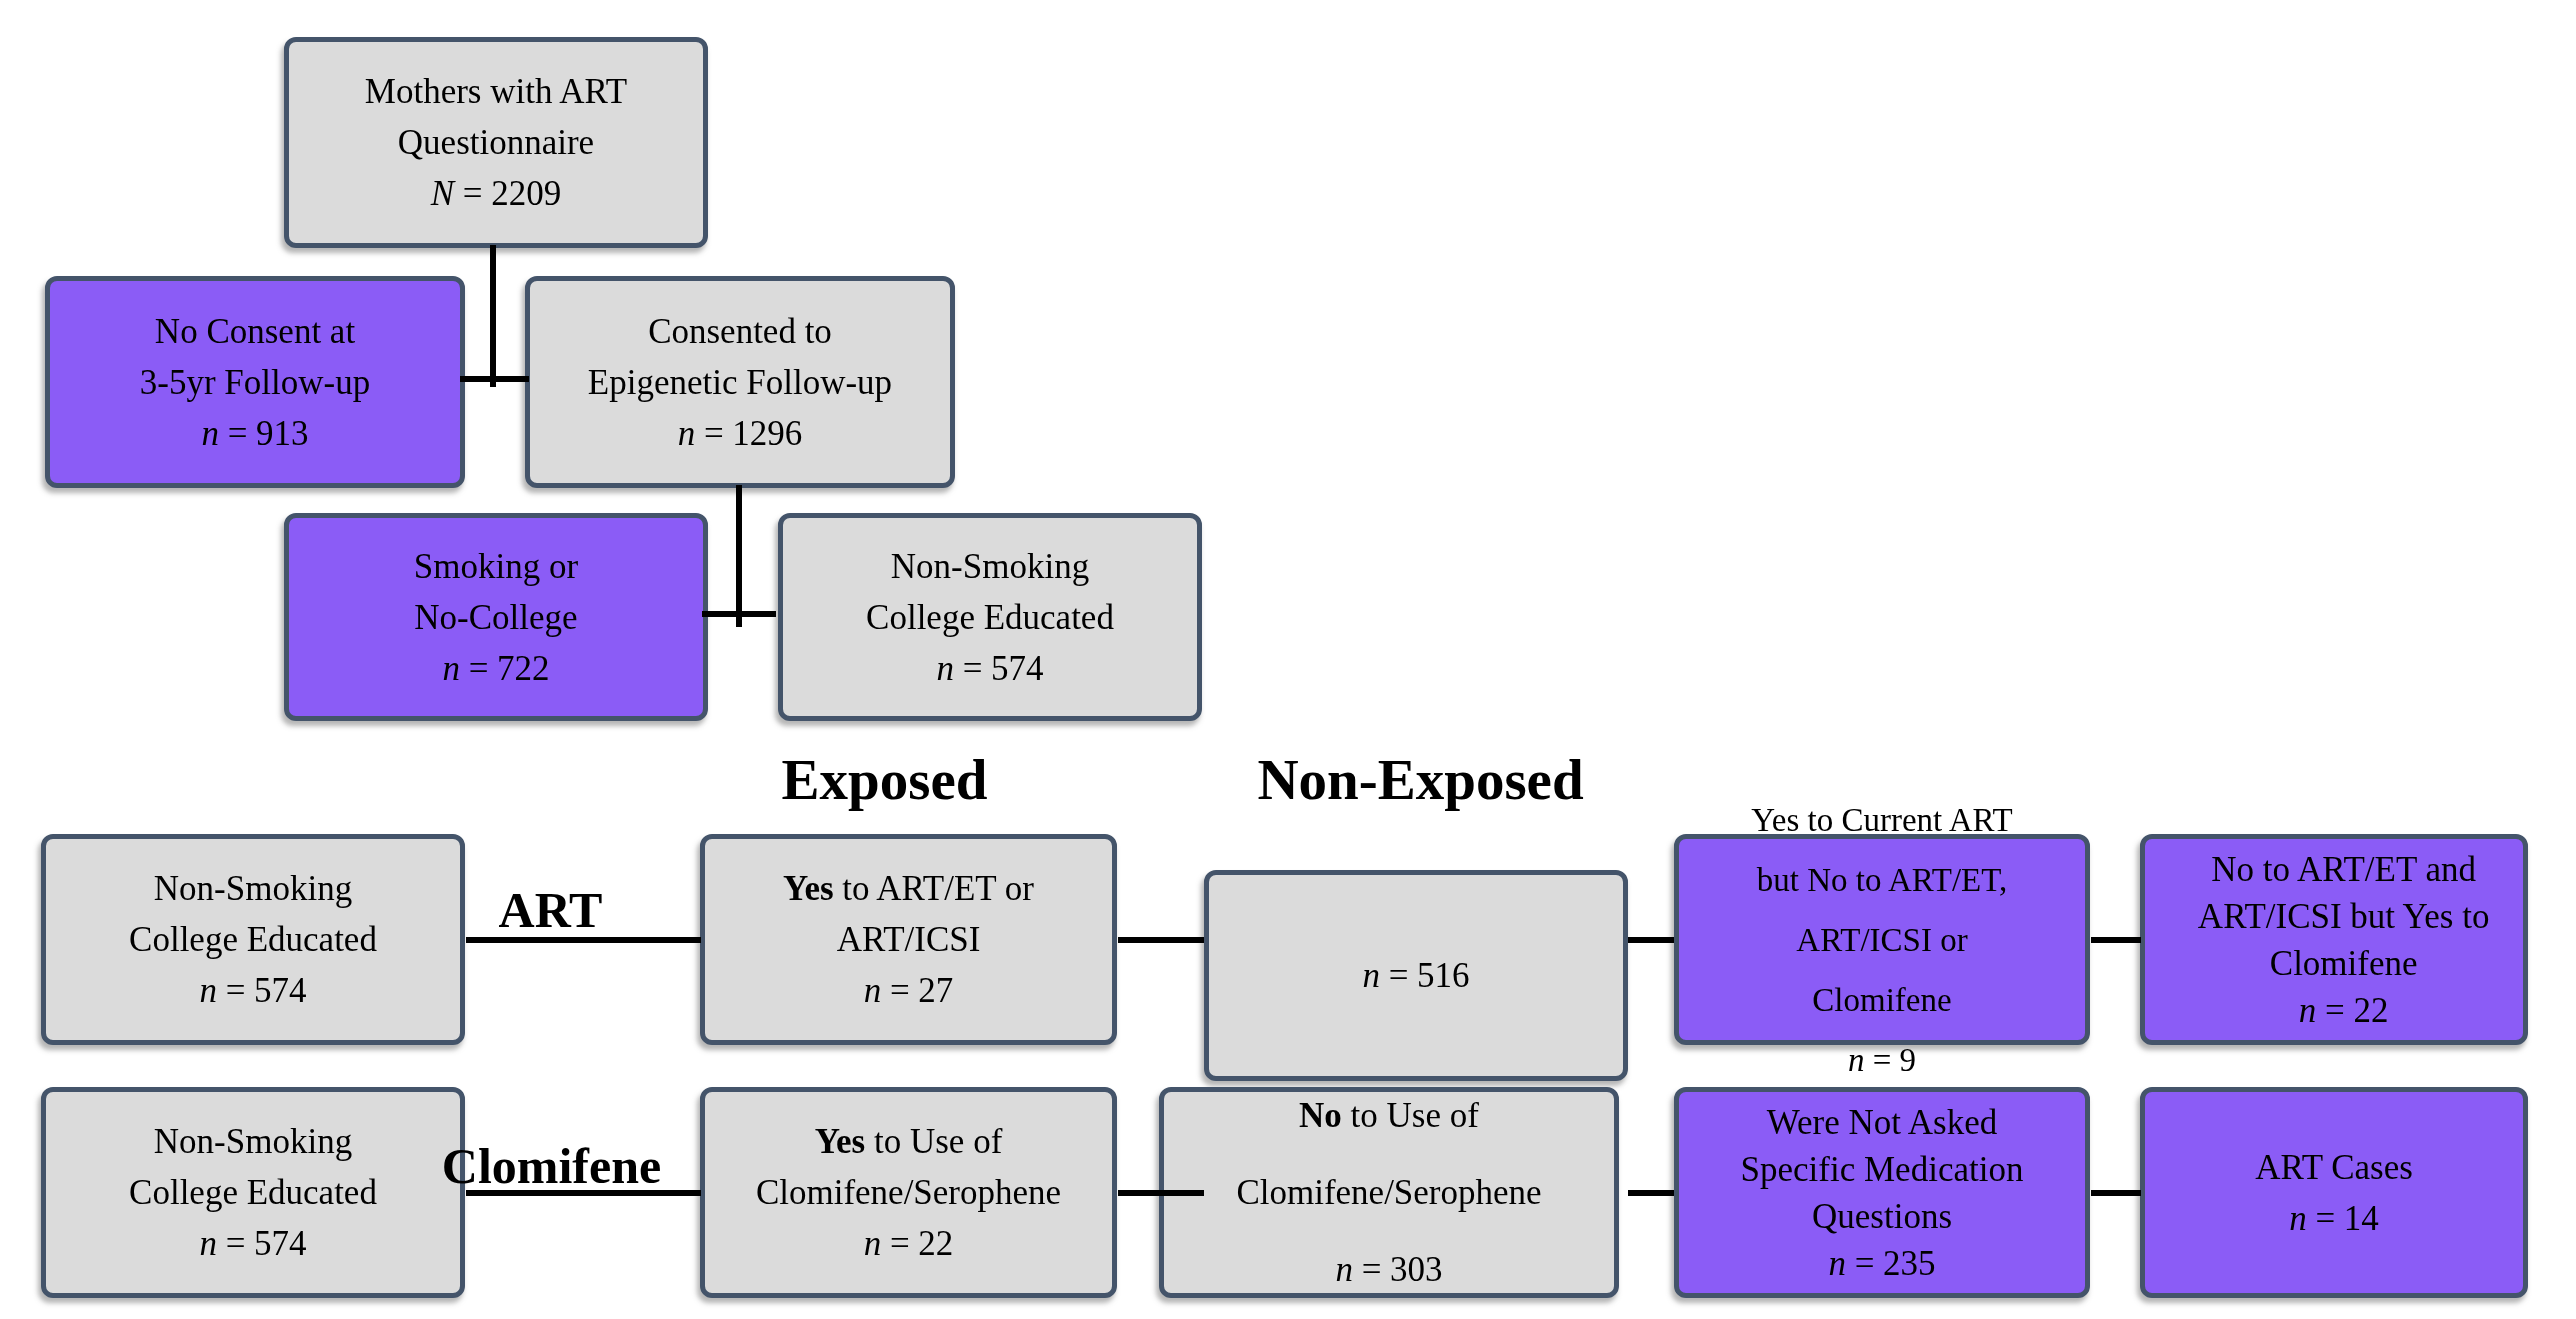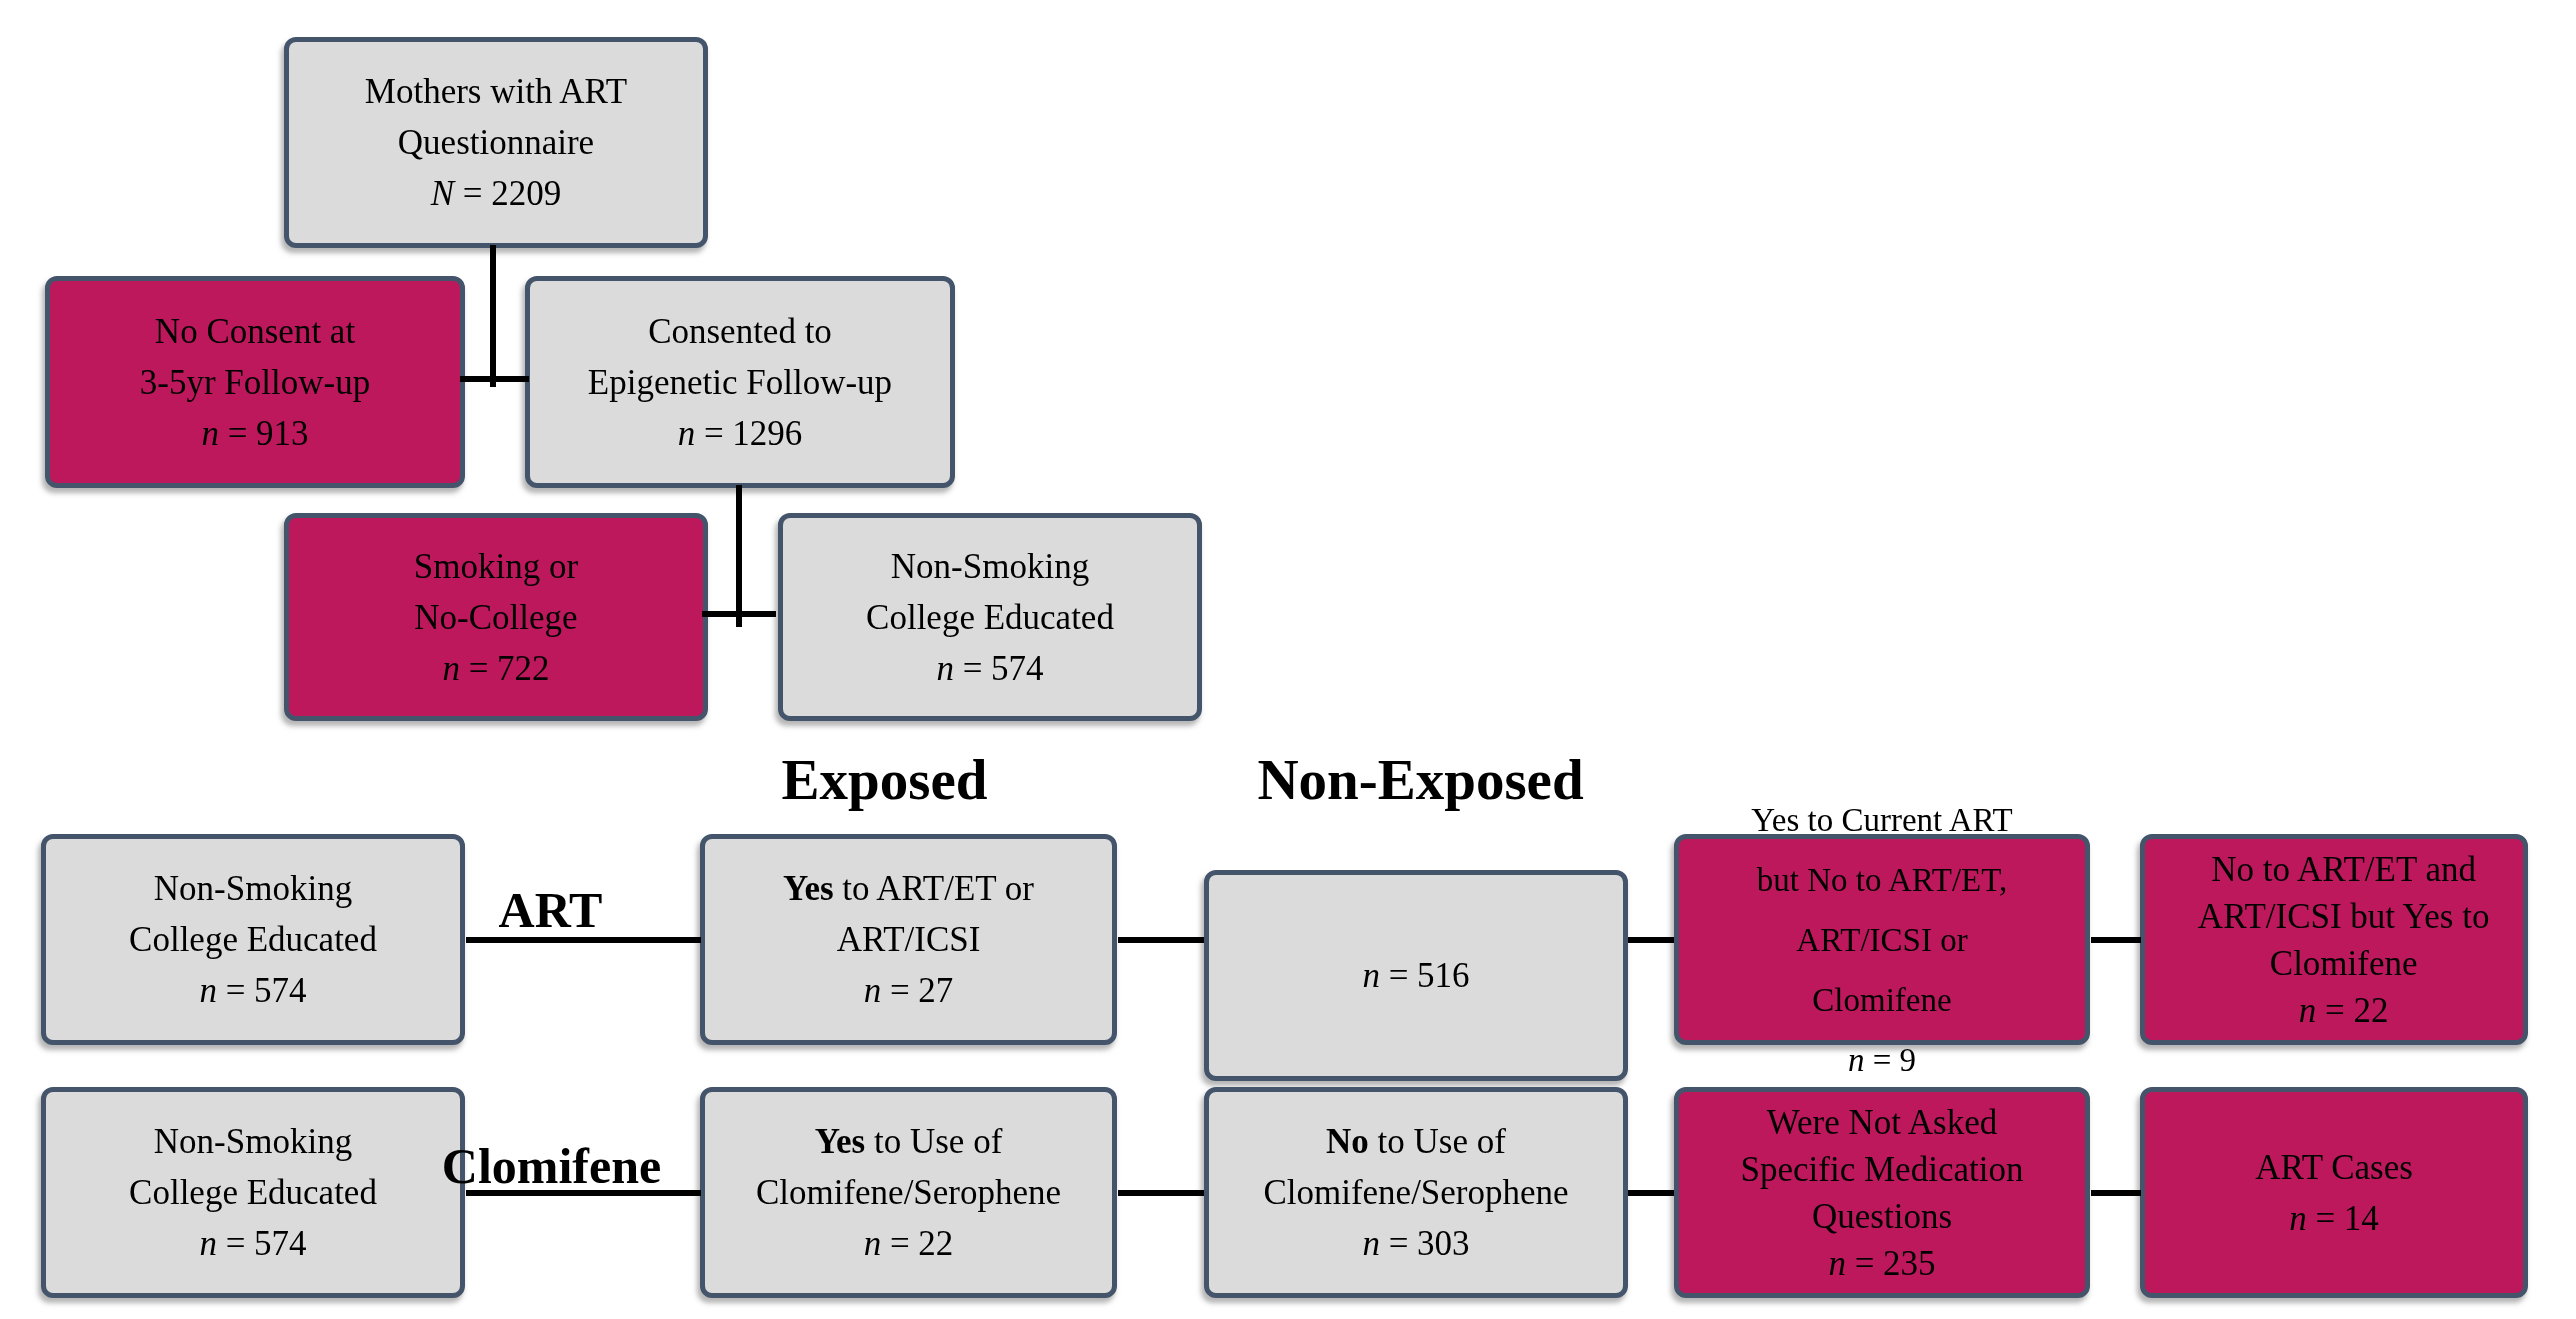--- a/index.html
+++ b/index.html
@@ -9,21 +9,21 @@
   }
   .box {
     position:absolute; box-sizing:border-box;
     border:5px solid #44546a; border-radius:12px;
     display:flex; flex-direction:column; justify-content:center; align-items:center;
     text-align:center; font-size:35px; line-height:51px;
     padding:5px 8.7px;
     box-shadow:-2.5px 5px 5.6px rgba(110,110,110,0.5);
   }
   .gray  { background:#dbdbdb; }
-  .white { background:#be185d; }
+  .white { background:#8b5cf6; }
   .tight { line-height:40px; font-size:33px; }
   .line  { white-space:pre-wrap; }
   .nvar  { font-style:italic; }
   .b     { font-weight:bold; }
   .conn  { position:absolute; background:#000000; }
   .header {
     position:absolute; font-weight:bold; font-size:57px; line-height:62px; text-align:center;
   }
   .rowlabel {
     position:absolute; font-weight:bold; font-size:50px; line-height:56px; text-align:center;
@@ -107,21 +107,21 @@
   </div>
 
   <div class="rowlabel" style="left:409px; top:1138px; width:285px;">Clomifene</div>
 
   <div class="box gray" style="left:700px; top:1087px; width:417px; height:211px;">
     <div class="line"><span class="b">Yes</span><span> to Use of</span></div>
     <div class="line">Clomifene/Serophene</div>
     <div class="line"><span class="nvar">n</span> <span>= 22</span></div>
   </div>
 
-  <div class="box gray" style="left:1204px; top:1087px; width:424px; height:211px;">
+  <div class="box gray" style="left:1159px; top:1087px; width:460px; height:211px;gap:26px;">
     <div class="line"><span class="b">No</span><span> to Use of</span></div>
     <div class="line">Clomifene/Serophene</div>
     <div class="line"><span class="nvar">n</span> <span>= 303</span></div>
   </div>
 
   <div class="box white" style="left:1674px; top:1087px; width:416px; height:211px; line-height:47px;">
     <div class="line">Were Not Asked</div>
     <div class="line">Specific Medication</div>
     <div class="line">Questions</div>
     <div class="line"><span class="nvar">n</span> <span>= 235</span></div>

